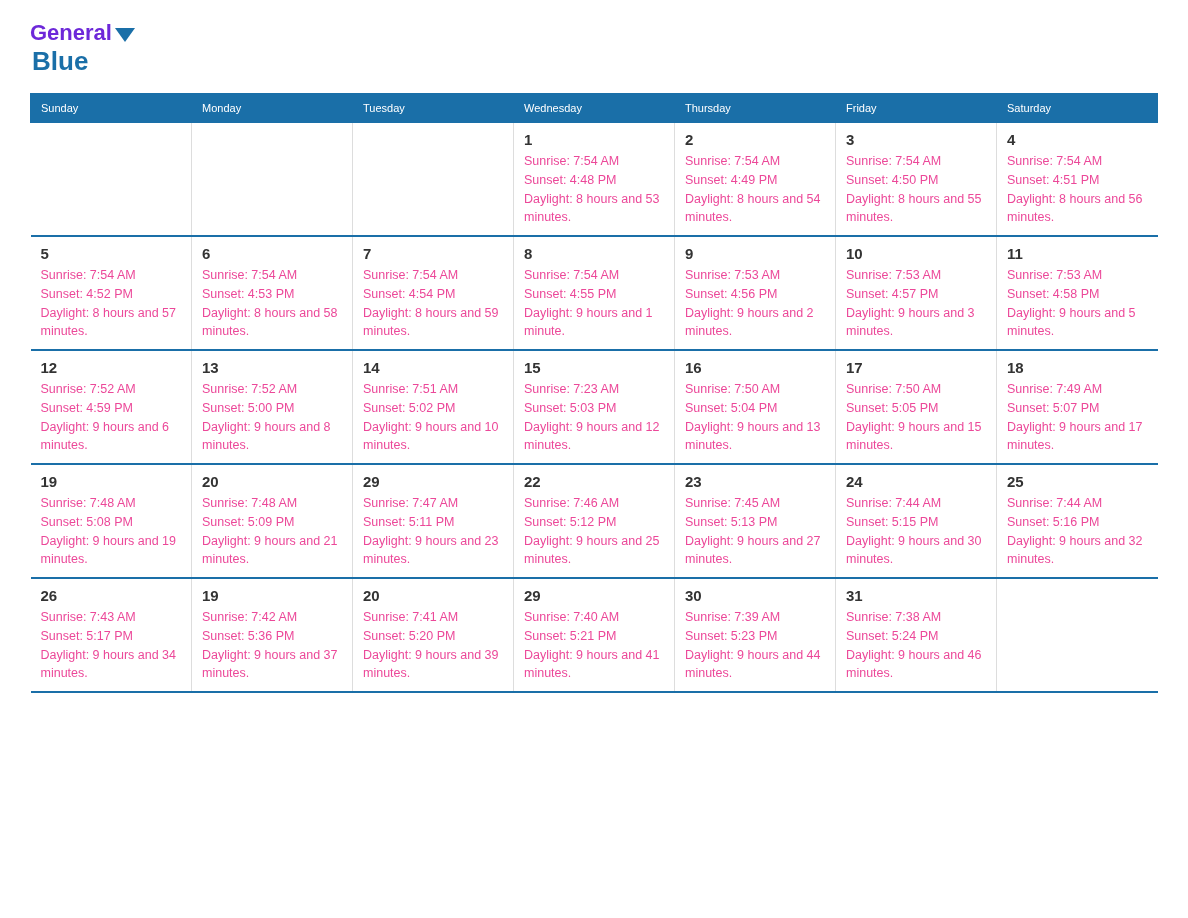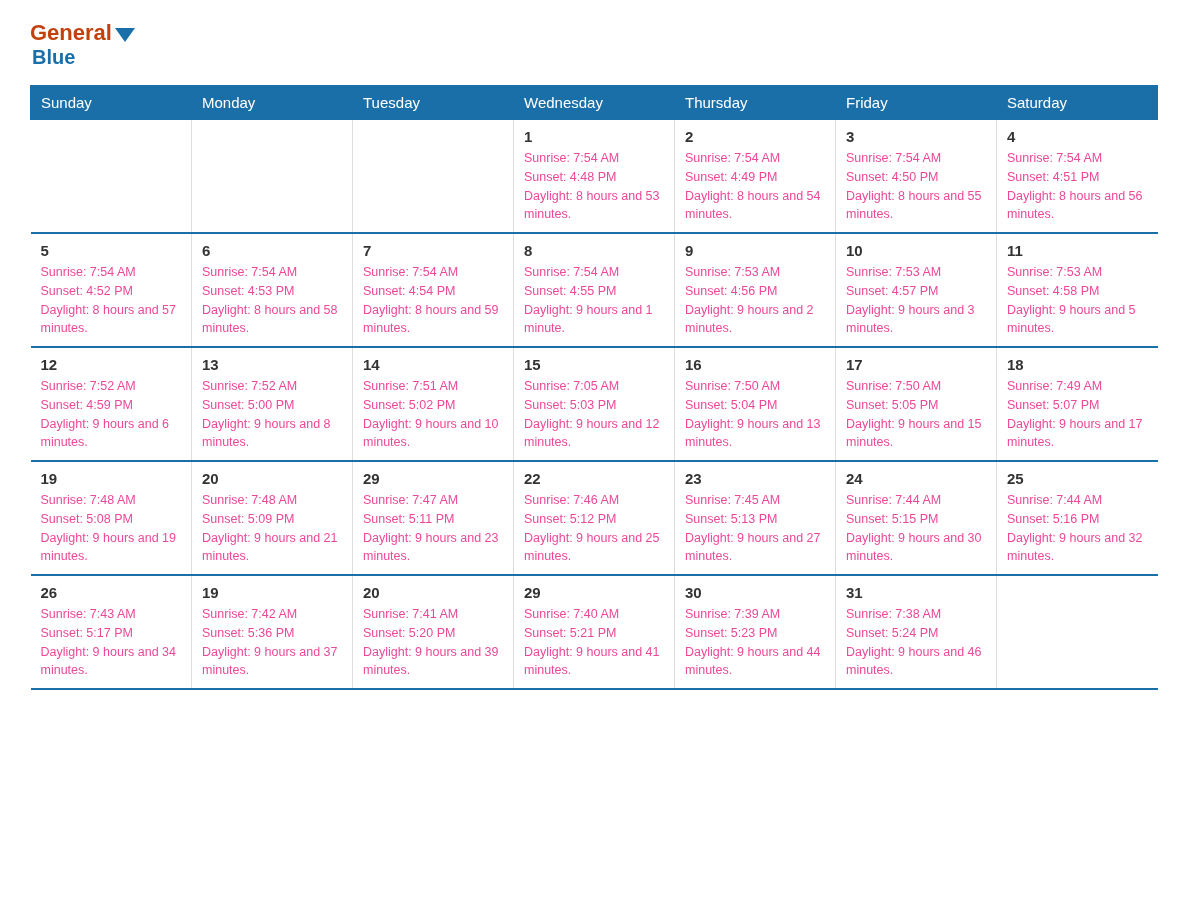--- a/index.html
+++ b/index.html
@@ -22,33 +22,33 @@
       flex-direction: column;
       align-items: flex-start;
     }
     .logo-top {
       display: flex;
       align-items: center;
     }
     .logo-general {
       font-size: 22px;
       font-weight: bold;
-      color: #c2410c;
+      color: #6d28d9;
     }
     .logo-arrow {
       width: 0;
       height: 0;
       border-left: 10px solid transparent;
       border-right: 10px solid transparent;
       border-top: 14px solid #1a6fa8;
       margin-left: 3px;
       margin-top: 4px;
     }
     .logo-blue {
-      font-size: 20px;
+      font-size: 26px;
       font-weight: bold;
       color: #1a6fa8;
       margin-left: 2px;
     }
     .title-section {
       text-align: right;
     }
     .title-section h1 {
       font-size: 48px;
       font-weight: normal;
@@ -63,21 +63,21 @@
     }
     table {
       width: 100%;
       border-collapse: collapse;
     }
     thead tr {
       background-color: #1a6fa8;
     }
     thead th {
       color: #fff;
-      font-size: 15px;
+      font-size: 11px;
       font-weight: normal;
       padding: 8px 10px;
       text-align: left;
       border: 1px solid #1a6fa8;
     }
     tbody tr {
       border-bottom: 2px solid #1a6fa8;
     }
     tbody td {
       vertical-align: top;
@@ -230,21 +230,21 @@
         </td>
         <td>
           <span class="day-num">14</span>
           <div class="day-info">Sunrise: 7:51 AM
 Sunset: 5:02 PM
 Daylight: 9 hours
 and 10 minutes.</div>
         </td>
         <td>
           <span class="day-num">15</span>
-          <div class="day-info">Sunrise: 7:05 AM
+          <div class="day-info">Sunrise: 7:23 AM
 Sunset: 5:03 PM
 Daylight: 9 hours
 and 12 minutes.</div>
         </td>
         <td>
           <span class="day-num">16</span>
           <div class="day-info">Sunrise: 7:50 AM
 Sunset: 5:04 PM
 Daylight: 9 hours
 and 13 minutes.</div>

